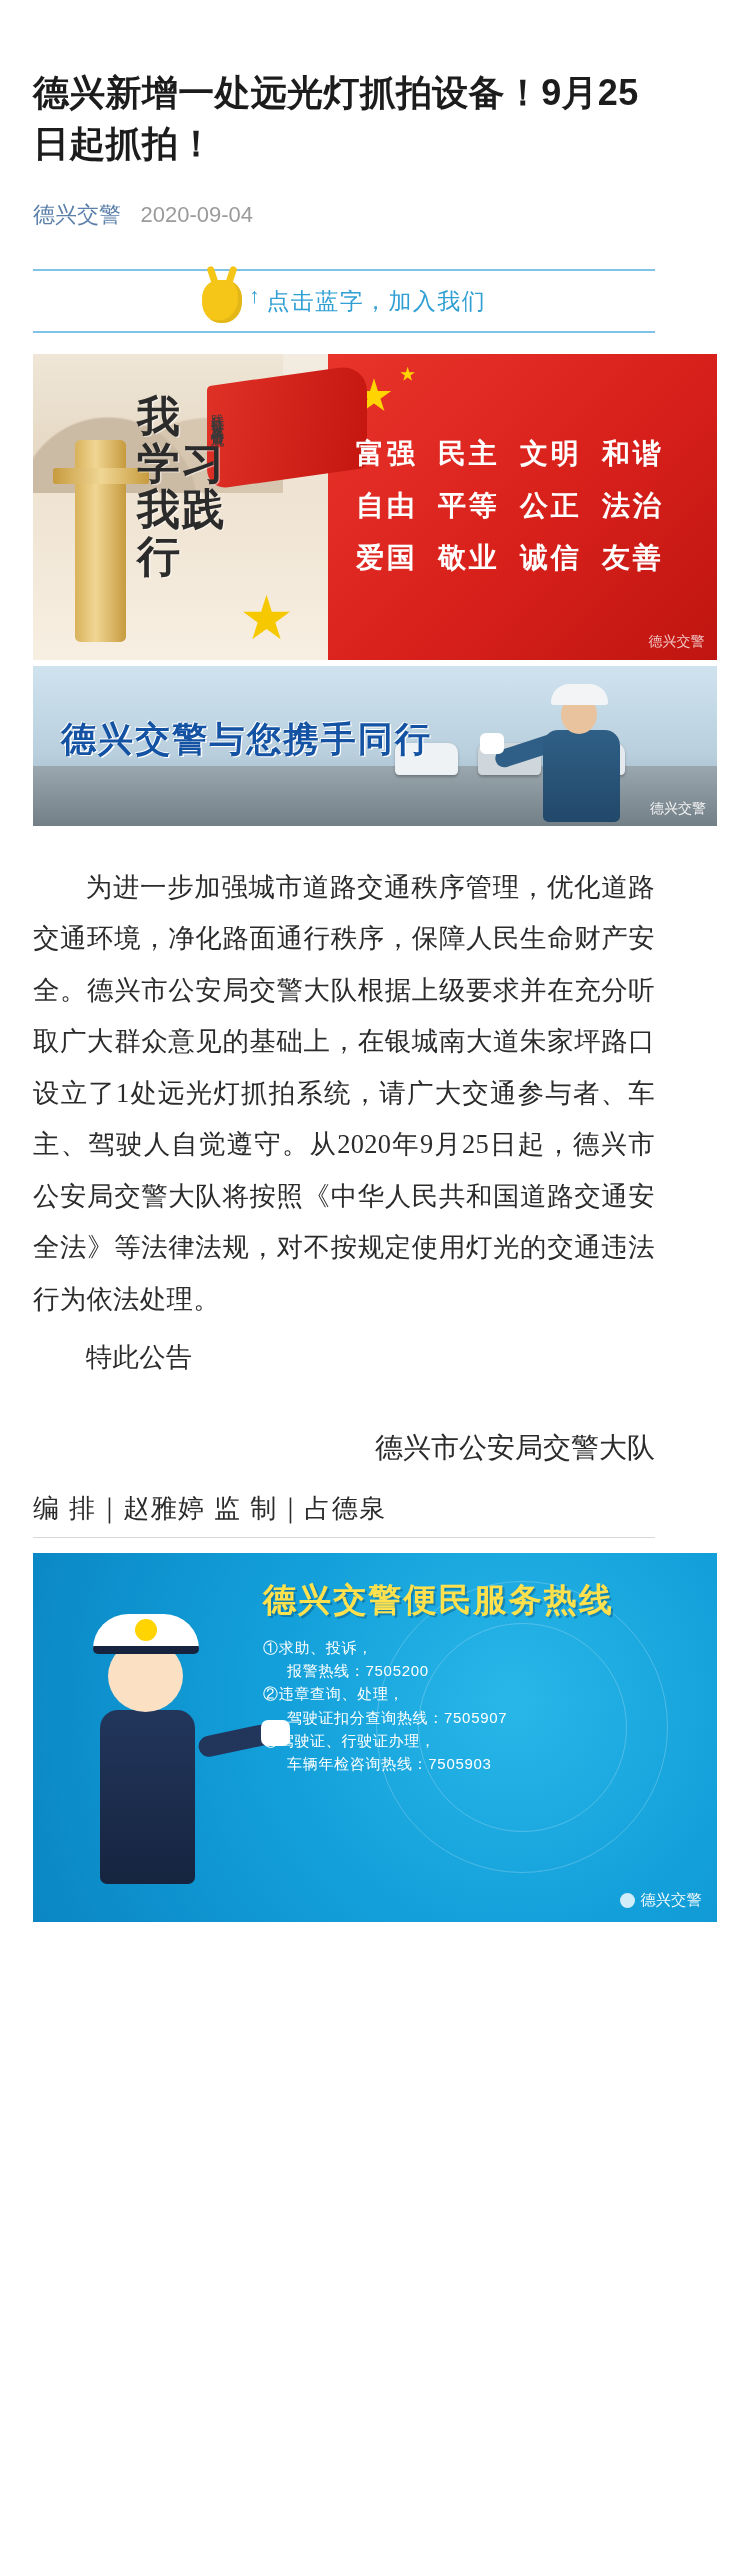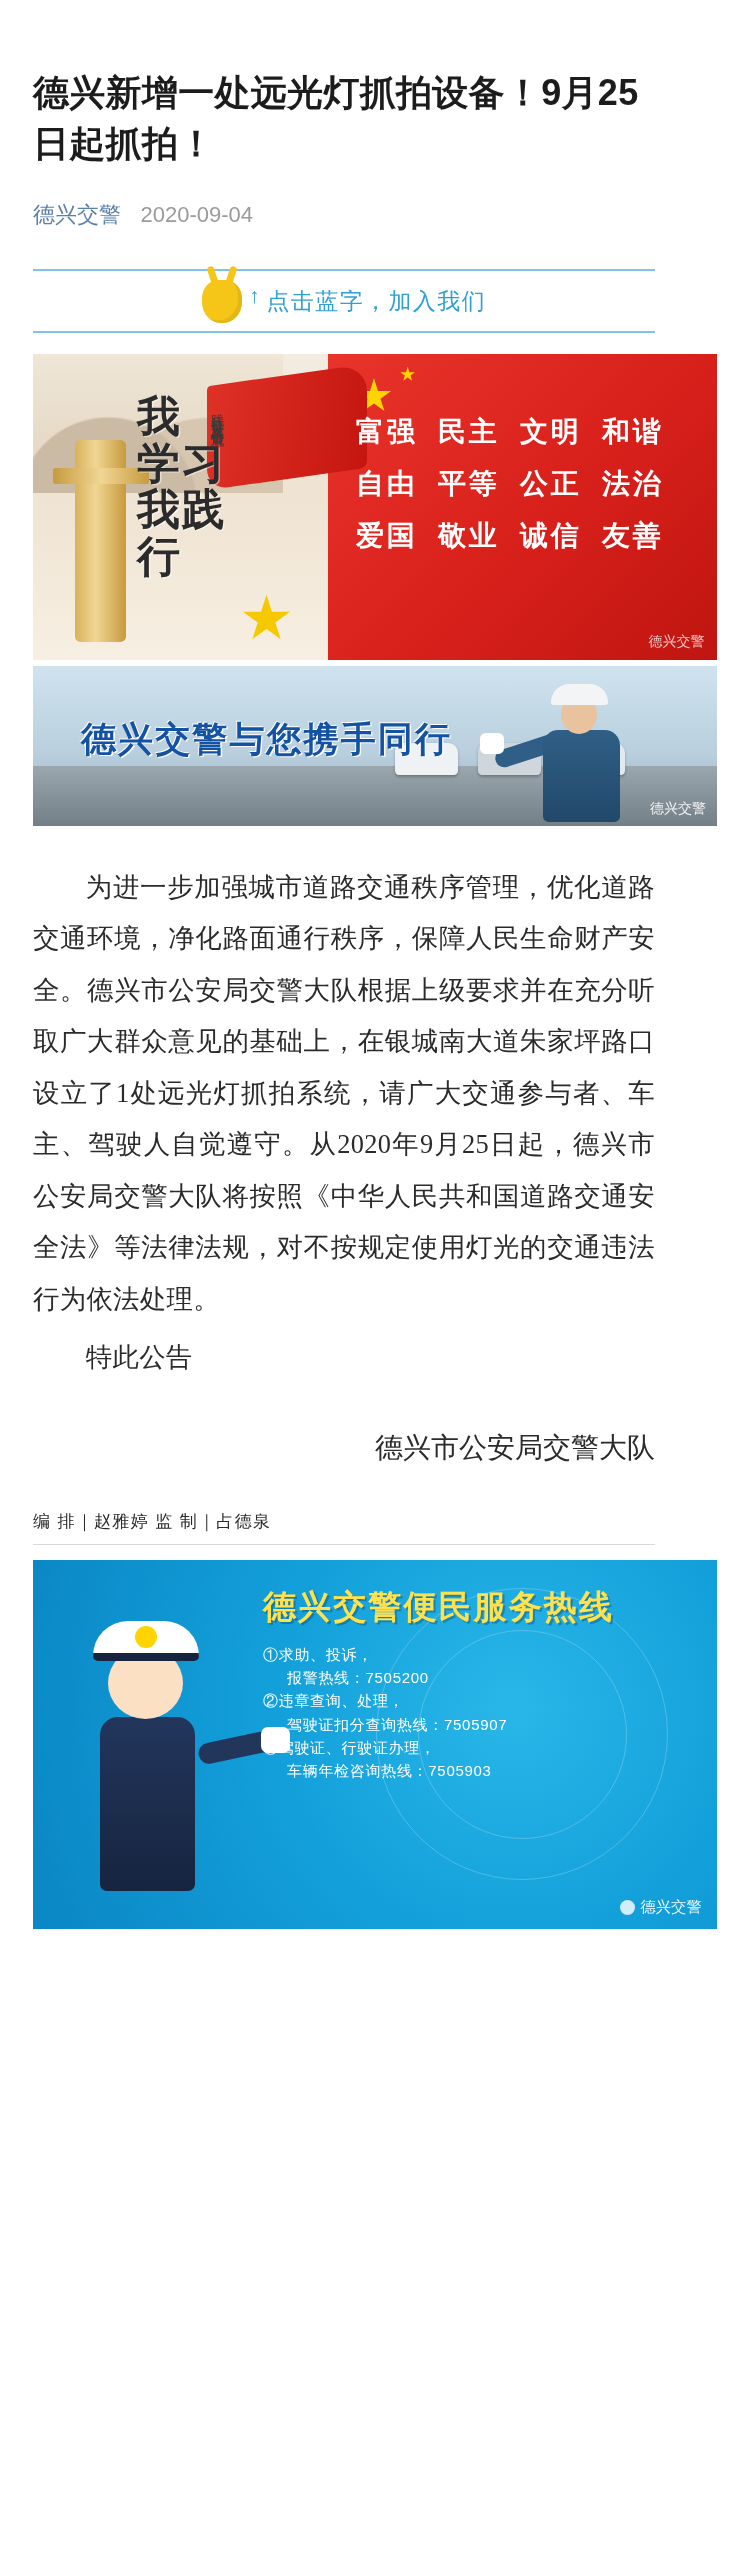--- a/index.html
+++ b/index.html
@@ -149,21 +149,21 @@
     position: absolute;
     left: 175px; top: 49px;
     writing-mode: vertical-rl;
     font-size: 13.2px;
     color: #3a3a3a;
     letter-spacing: 2.1px;
     height: 174px;
   }
   .poster1 .values {
     position: absolute;
-    right: 33px; top: 52px;
+    right: 33px; top: 74px;
     color: #fff;
     font-size: 28px;
     font-weight: 700;
     line-height: 1.85;
     letter-spacing: 2.8px;
     text-align: left;
   }
   .poster1 .values span { display: inline-block; width: 82px; }
   .poster1 .star-yellow {
     position: absolute; bottom: 16.7px; left: 209px;
@@ -219,21 +219,21 @@
     position: absolute; left: -24px; top: 64px;
     width: 72px; height: 18px;
     background: #2f5f86; border-radius: 9.7px;
     transform: rotate(-18deg);
   }
   .poster2 .officer .glove {
     position: absolute; left: -38px; top: 56px;
     width: 24px; height: 21px; background: #fff; border-radius: 5.6px;
   }
   .poster2 .p2text {
-    position: absolute; left: 48px; top: 50px;
+    position: absolute; left: 28px; top: 50px;
     font-size: 35px; font-weight: 800;
     color: #1452a3;
     letter-spacing: 2.1px;
     text-shadow: 1.4px 1.4px 0 #fff, -0.7px -0.7px 0 #fff;
   }
   .poster2 .wm2 {
     position: absolute; right: 11px; bottom: 8.3px;
     font-size: 14px; color: #ffffff; opacity: .9;
   }
 
@@ -248,23 +248,23 @@
   }
   .body-text p { margin: 0 0 7px 0; text-indent: 2em; font-family: Liberation Serif, serif; }
   .signature {
     margin-top: 38px;
     text-align: right;
     font-size: 28px;
     line-height: 1.85;
     color: #2b2b2b;
   }
   .credits {
-    margin-top: 36px;
+    margin-top: 17px;
     padding-bottom: 11px;
-    font-size: 17px;
+    font-size: 26px;
     color: #2b2b2b;
     border-bottom: 1.4px solid #d8d8d8;
     letter-spacing: 1.4px;
   }
 
   
   .poster3 {
     margin-top: 15.3px;
     width: 684px;
     height: 369px;

